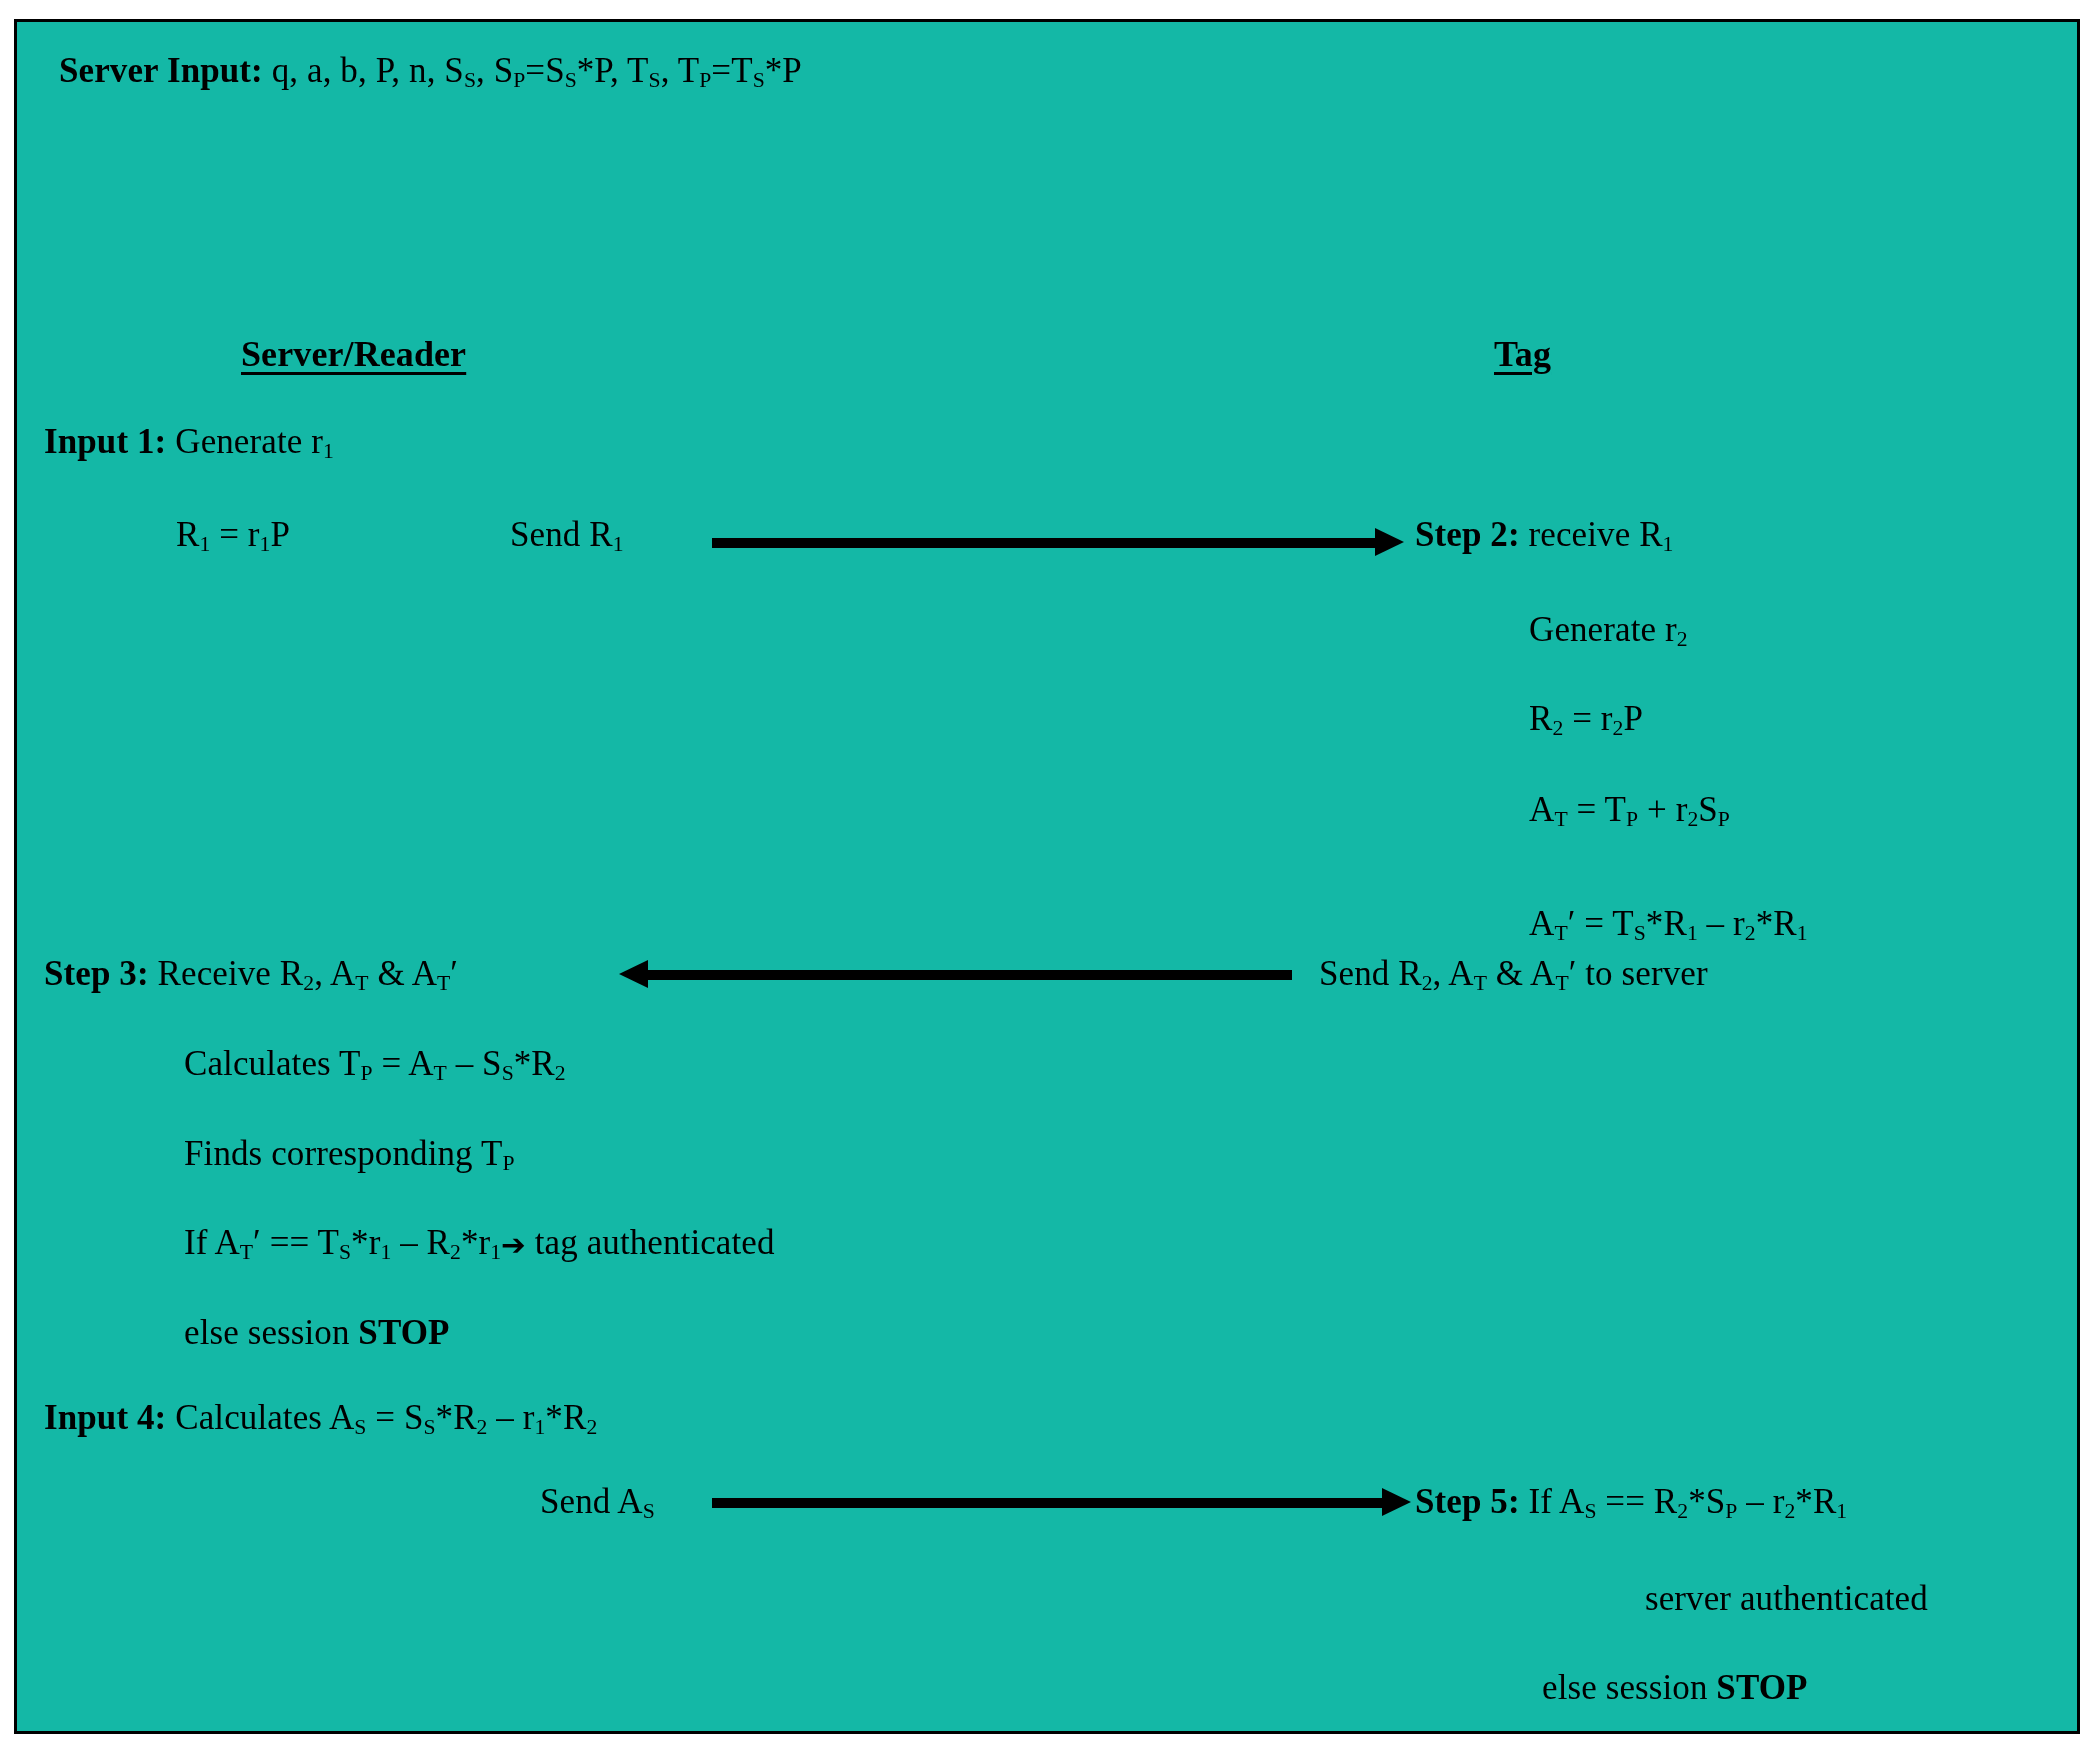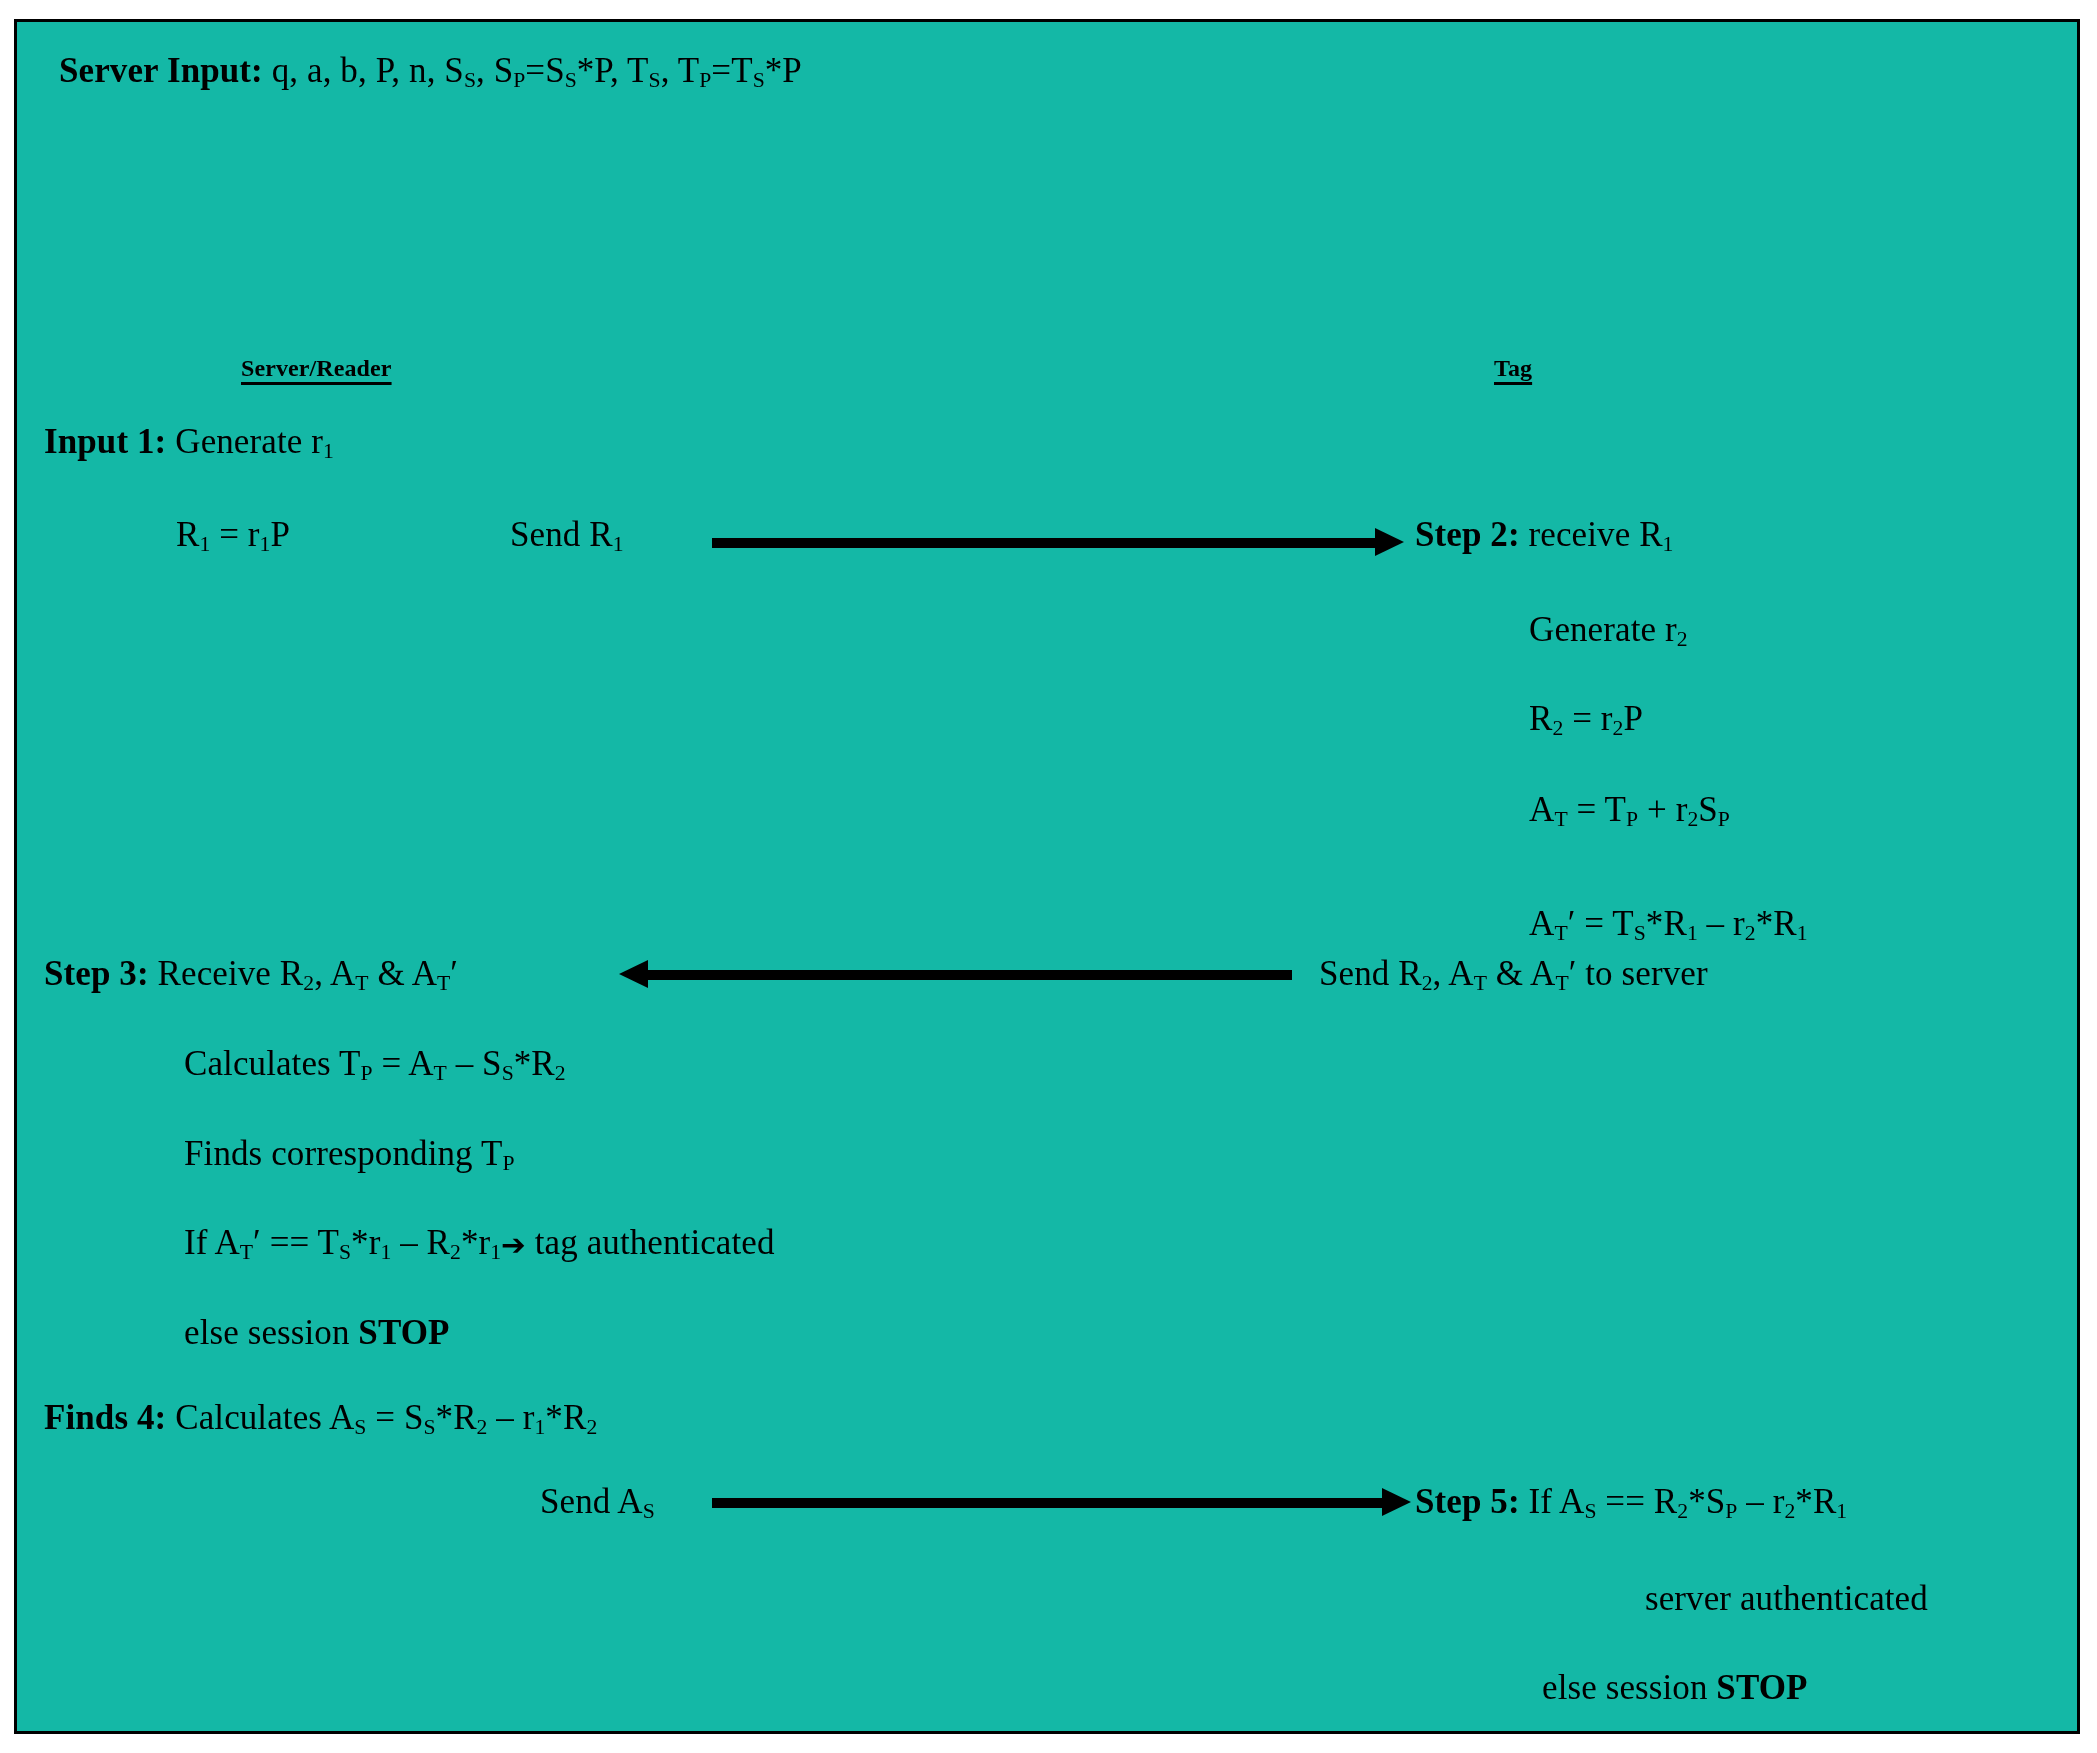--- a/index.html
+++ b/index.html
@@ -39,25 +39,24 @@
   sub {
     font-size: 0.62em;
     vertical-align: baseline;
     position: relative;
     top: 0.22em;
     letter-spacing: 0;
   }
 
   .col-head {
     font-weight: bold;
-    font-size: 24px;
+    font-size: 36px;
     text-decoration: underline;
     text-underline-offset: 6.4px;
     text-decoration-thickness: 2.6px;
-    margin-top: 20px;
   }
 
   
   .arrow {
     position: absolute;
     height: 29.5px;
   }
   .arrow .shaft {
     position: absolute;
     top: 9.6px;
@@ -147,21 +146,21 @@
 
   <div class="row" style="left:167px; top:1024px;">Calculates T<sub>P</sub> = A<sub>T</sub> – S<sub>S</sub>*R<sub>2</sub></div>
 
   <div class="row" style="left:167px; top:1114px;">Finds corresponding T<sub>P</sub></div>
 
   <div class="row" style="left:167px; top:1203px;">If A<sub>T</sub>′ == T<sub>S</sub>*r<sub>1</sub> – R<sub>2</sub>*r<sub>1</sub><span class="inline-arrow">➔</span> tag authenticated</div>
 
   <div class="row" style="left:167px; top:1293px;">else session <b>STOP</b></div>
 
   <div class="row" style="left:27px; top:1378px;">
-    <span class="bold">Finds 4:</span>
+    <span class="bold">Input 4:</span>
     <span>Calculates A<sub>S</sub> = S<sub>S</sub>*R<sub>2</sub> – r<sub>1</sub>*R<sub>2</sub></span>
   </div>
 
   <div class="row" style="left:523px; top:1462px;">Send A<sub>S</sub></div>
 
   <div class="arrow right" style="left:695px; top:1466px; width:699px;">
     <div class="shaft"></div>
     <div class="head"></div>
   </div>
 

